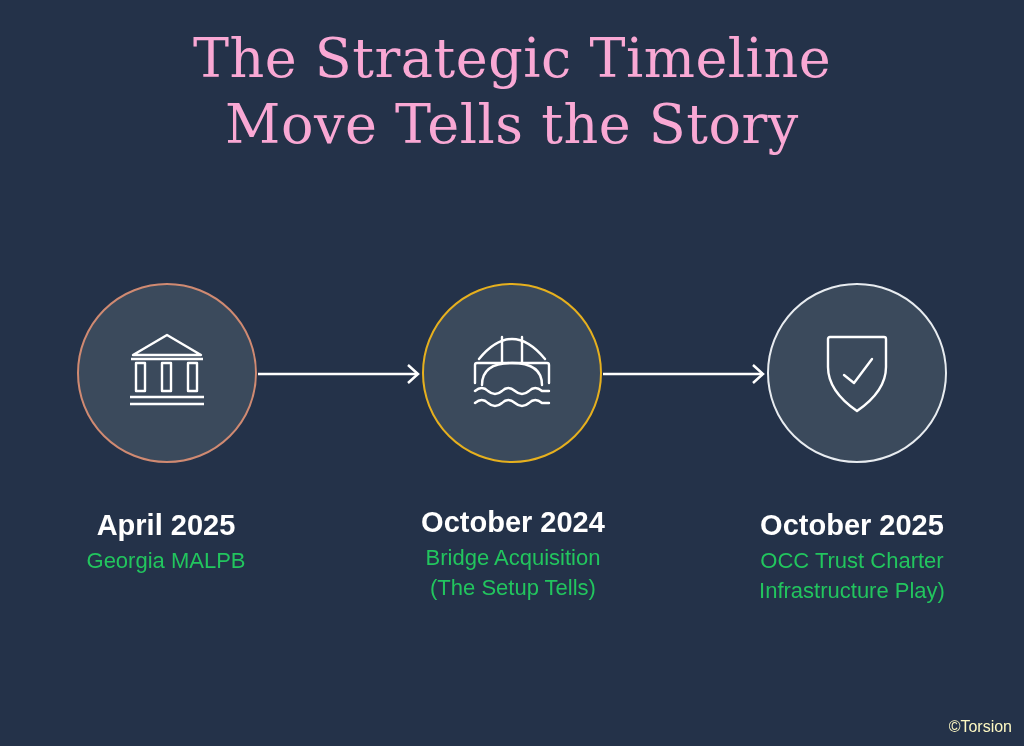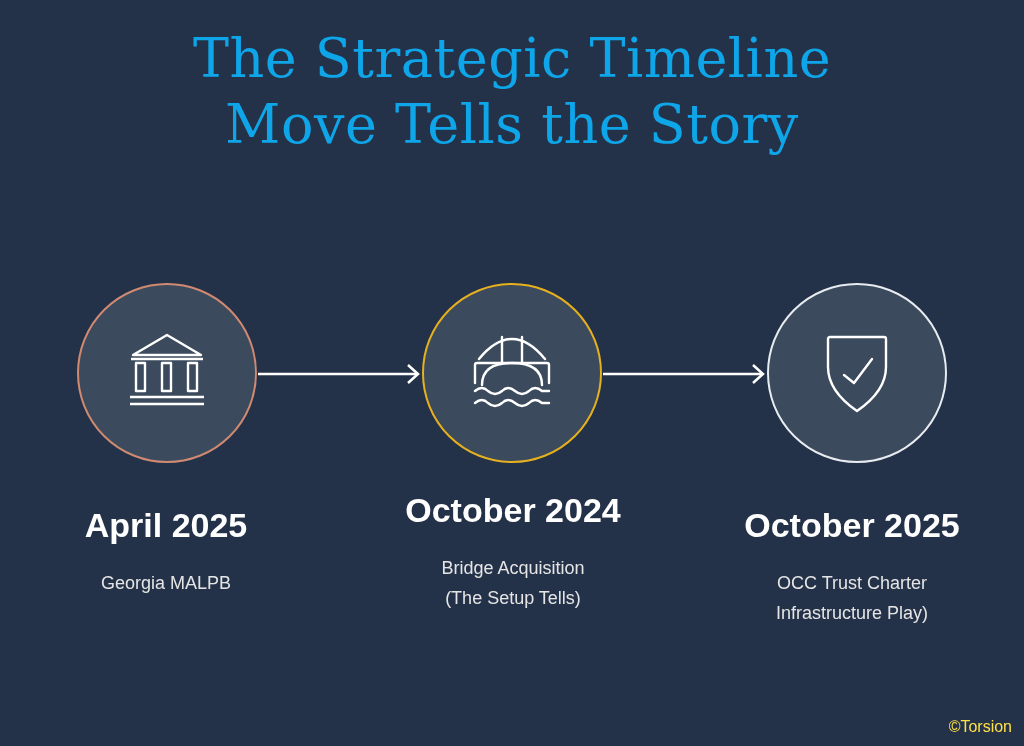--- a/index.html
+++ b/index.html
@@ -9,48 +9,48 @@
     position: relative;
     overflow: hidden;
     font-family: "Liberation Sans", sans-serif;
     color: #ffffff;
   }
   .title {
     position: absolute; left: 0; top: 26px; width: 1024px;
     text-align: center;
     font-family: "DejaVu Serif", serif;
     font-size: 54px; line-height: 66px;
-    color: #0ea5e9;
+    color: #f9a8d4;
     letter-spacing: 0.5px;
   }
   .title div { white-space: nowrap; }
   .node {
     position: absolute; top: 283px;
     width: 180px; height: 180px;
     border-radius: 50%;
     background: #3b4a5c;
     box-sizing: border-box;
   }
   .node svg { position: absolute; left: 50%; top: 50%; transform: translate(-50%, -50%); }
   .arrow { position: absolute; top: 364px; }
   .label {
     position: absolute; top: 506px; width: 300px;
     text-align: center;
   }
   .label .date {
-    font-size: 34px; font-weight: bold; line-height: 38px;
+    font-size: 29px; font-weight: bold; line-height: 38px;
     color: #ffffff;
   }
   .label .desc {
-    font-size: 18px; line-height: 30px; color: #e5e5e5;
-    margin-top: 24px;
+    font-size: 22px; line-height: 30px; color: #22c55e;
+    margin-top: 2px;
   }
   .copyright {
     position: absolute; right: 12px; bottom: 10px;
-    font-size: 16px; color: #fde047;
+    font-size: 16px; color: #fef9c3;
   }
 </style>
 </head>
 <body>
 
 <div class="title">
   <div>The Strategic Timeline</div>
   <div>Move Tells the Story</div>
 </div>
 
@@ -95,21 +95,21 @@
   </svg>
 </div>
 
 <div class="label" style="left:16px;">
   <div class="date">April 2025</div>
   <div class="desc">
     <div>Georgia MALPB</div>
   </div>
 </div>
 
-<div class="label" style="left:363px; top:491px;">
+<div class="label" style="left:363px; top:503px;">
   <div class="date">October 2024</div>
   <div class="desc">
     <div>Bridge Acquisition</div>
     <div>(The Setup Tells)</div>
   </div>
 </div>
 
 <div class="label" style="left:702px; top:506px;text-align:center;">
   <div class="date">October 2025</div>
   <div class="desc">

